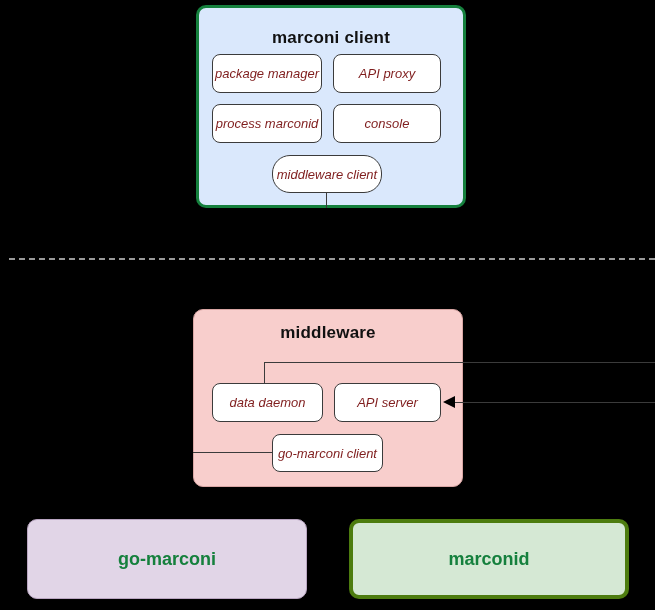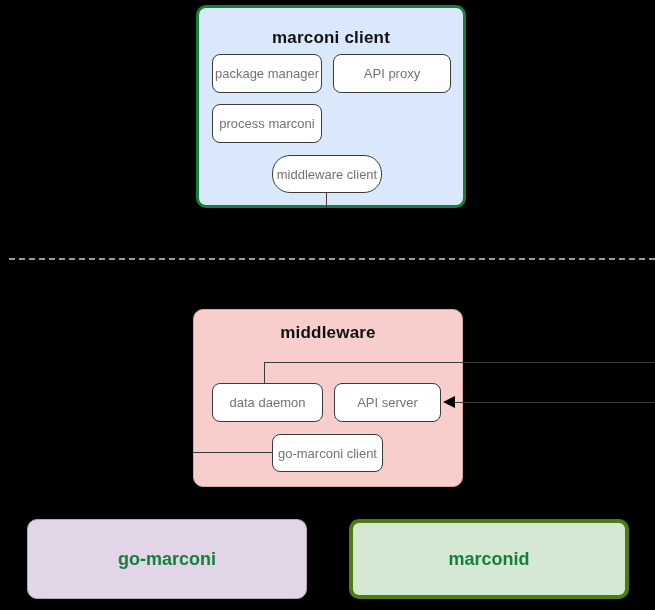--- a/index.html
+++ b/index.html
@@ -72,28 +72,29 @@
   .node {
     position: absolute;
     background: #ffffff;
     border: 1px solid #3b3b3b;
     border-radius: 8px;
     box-sizing: border-box;
     display: flex;
     align-items: center;
     justify-content: center;
     font-size: 13px;
-    color: #737373;
+    color: #7f1d1d;
     text-align: left;
     z-index: 3;
+    font-style: italic;
   }
 
   
   .n-package  { left: 212px; top: 54px;  width: 110px; height: 39px; }
-  .n-apiproxy { left: 333px; top: 54px;  width: 118px; height: 39px; }
+  .n-apiproxy { left: 333px; top: 54px;  width: 108px; height: 39px; }
   .n-process  { left: 212px; top: 104px; width: 110px; height: 39px; }
   .n-console  { left: 333px; top: 104px; width: 108px; height: 39px; }
   .n-mwclient { left: 272px; top: 155px; width: 110px; height: 38px; border-radius: 18px; }
 
   
   .n-datadaemon { left: 212px; top: 383px; width: 111px; height: 39px; }
   .n-apiserver  { left: 334px; top: 383px; width: 107px; height: 39px; }
   .n-gomclient  { left: 272px; top: 434px; width: 111px; height: 38px; }
 
   
@@ -158,22 +159,23 @@
 <div id="canvas">
 
   <div class="group grp-client">
     <div class="group-title" style="top:20px;">marconi client</div>
   </div>
 
   <div class="node n-package">package manager</div>
 
   <div class="node n-apiproxy">API proxy</div>
 
-  <div class="node n-process">process marconi</div>
-
+  <div class="node n-process">process marconid</div>
+
+  <div class="node n-console">console</div>
 
   <div class="node n-mwclient">middleware client</div>
 
   <div class="edge edge-v e-mw-down"></div>
 
   <div class="divider"></div>
 
   <div class="group grp-middleware">
     <div class="group-title" style="top:13px;">middleware</div>
   </div>

